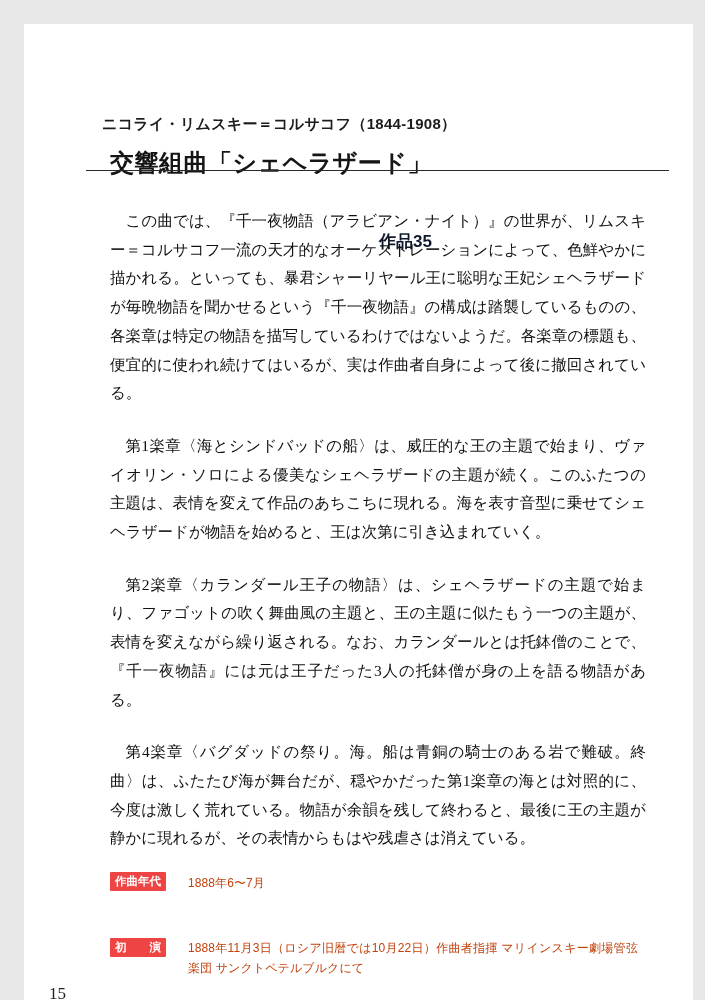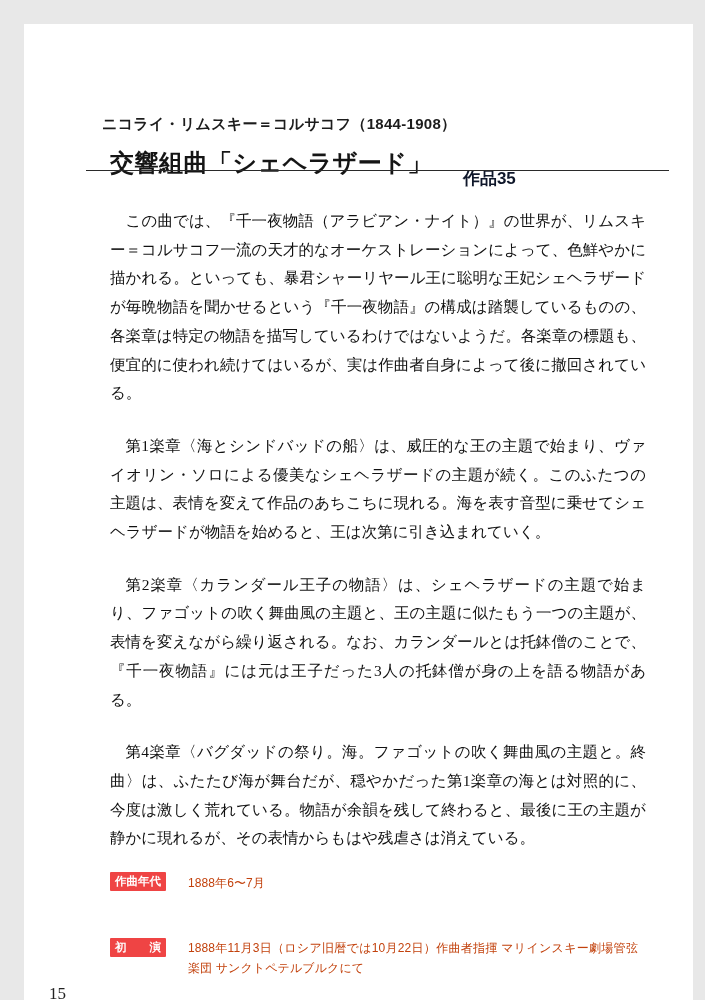--- a/index.html
+++ b/index.html
@@ -21,23 +21,24 @@
     font-size: 15px;
     font-weight: bold;
     letter-spacing: 0.3px;
     color: #1c1c1c;
   }
   .title-row {
     position: absolute;
     left: 62px;
     top: 99px;
     display: flex;
-    align-items: flex-start;
+    align-items: flex-end;
     gap: 7px;
     white-space: nowrap;
+    flex-direction: column;
   }
   .work-title {
     font-size: 24px;
     font-weight: bold;
     letter-spacing: 0.5px;
     color: #151515;
   }
   .opus {
     font-size: 17px;
     font-weight: bold;
@@ -121,21 +122,21 @@
     <span class="work-title">交響組曲「シェヘラザード」</span>
     <span class="opus">作品35</span>
   </div>
 
   <hr class="rule">
 
   <div class="body-text">
     <p>この曲では、『千一夜物語（アラビアン・ナイト）』の世界が、リムスキー＝コルサコフ一流の天才的なオーケストレーションによって、色鮮やかに描かれる。といっても、暴君シャーリヤール王に聡明な王妃シェヘラザードが毎晩物語を聞かせるという『千一夜物語』の構成は踏襲しているものの、各楽章は特定の物語を描写しているわけではないようだ。各楽章の標題も、便宜的に使われ続けてはいるが、実は作曲者自身によって後に撤回されている。</p>
     <p>第1楽章〈海とシンドバッドの船〉は、威圧的な王の主題で始まり、ヴァイオリン・ソロによる優美なシェヘラザードの主題が続く。このふたつの主題は、表情を変えて作品のあちこちに現れる。海を表す音型に乗せてシェヘラザードが物語を始めると、王は次第に引き込まれていく。</p>
     <p>第2楽章〈カランダール王子の物語〉は、シェヘラザードの主題で始まり、ファゴットの吹く舞曲風の主題と、王の主題に似たもう一つの主題が、表情を変えながら繰り返される。なお、カランダールとは托鉢僧のことで、『千一夜物語』には元は王子だった3人の托鉢僧が身の上を語る物語がある。</p>
-    <p>第4楽章〈バグダッドの祭り。海。ファゴットの吹く舞曲風の主題と。終曲〉は、ふたたび海が舞台だが、穏やかだった第1楽章の海とは対照的に、今度は激しく荒れている。物語が余韻を残して終わると、最後に王の主題が静かに現れるが、その表情からもはや残虐さは消えている。</p>
+    <p>第4楽章〈バグダッドの祭り。海。船は青銅の騎士のある岩で難破。終曲〉は、ふたたび海が舞台だが、穏やかだった第1楽章の海とは対照的に、今度は激しく荒れている。物語が余韻を残して終わると、最後に王の主題が静かに現れるが、その表情からもはや残虐さは消えている。</p>
   </div>
 
   <div class="info-section">
 
     <div class="info-row">
       <span class="info-label">作曲年代</span>
       <span class="info-value">1888年6〜7月</span>
     </div>
 
     <div class="info-row">

